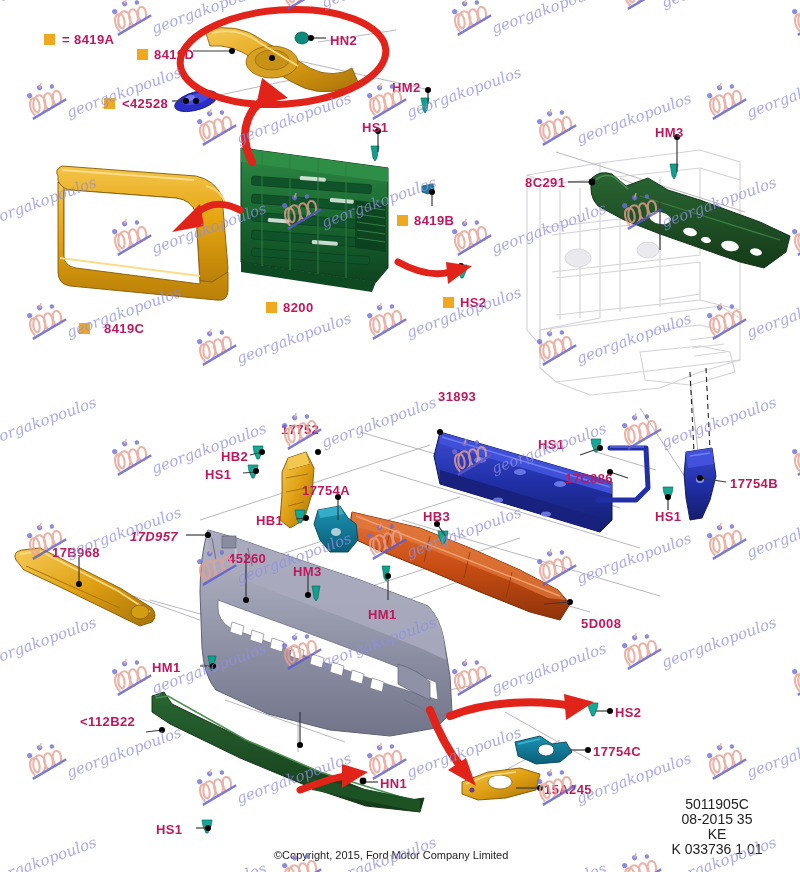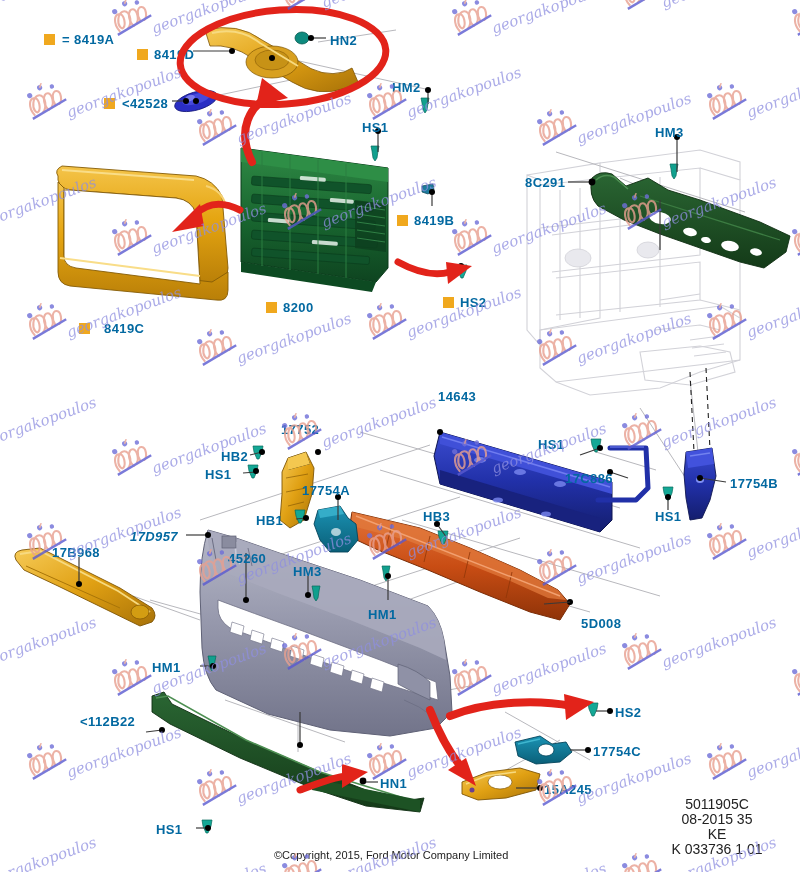--- a/index.html
+++ b/index.html
@@ -14,21 +14,21 @@
     height:872px;
     background:#fff;
     overflow:hidden;
   }
   
   .lbl{
     position:absolute;
     font-family:"Liberation Sans", sans-serif;
     font-weight:bold;
     font-size:13px;
-    color:#0369a1;
+    color:#be185d;
     letter-spacing:0.4px;
     white-space:nowrap;
     z-index:40;
   }
   .sq{
     position:absolute;
     width:11px;height:11px;
     background:#f0a81e;
     z-index:40;
   }
@@ -555,21 +555,21 @@
 
   <div class="sq" style="left:266px;top:302px;"></div>
   <div class="lbl" style="left:283px;top:300px;">8200</div>
 
   <div class="sq" style="left:443px;top:297px;"></div>
   <div class="lbl" style="left:460px;top:295px;">HS2</div>
 
   <div class="sq" style="left:79px;top:323px;"></div>
   <div class="lbl" style="left:96px;top:321px;margin-left:8px;">8419C</div>
 
-  <div class="lbl" style="left:438px;top:389px;">14643</div>
+  <div class="lbl" style="left:438px;top:389px;">31893</div>
 
   <div class="lbl" style="left:281px;top:422px;">17752</div>
 
   <div class="lbl" style="left:212px;top:449px;padding-left:9px;">HB2</div>
 
   <div class="lbl" style="left:205px;top:467px;">HS1</div>
 
   <div class="lbl" style="left:302px;top:483px;text-align:right;">17754A</div>
 
   <div class="lbl" style="left:538px;top:437px;">HS1</div>

